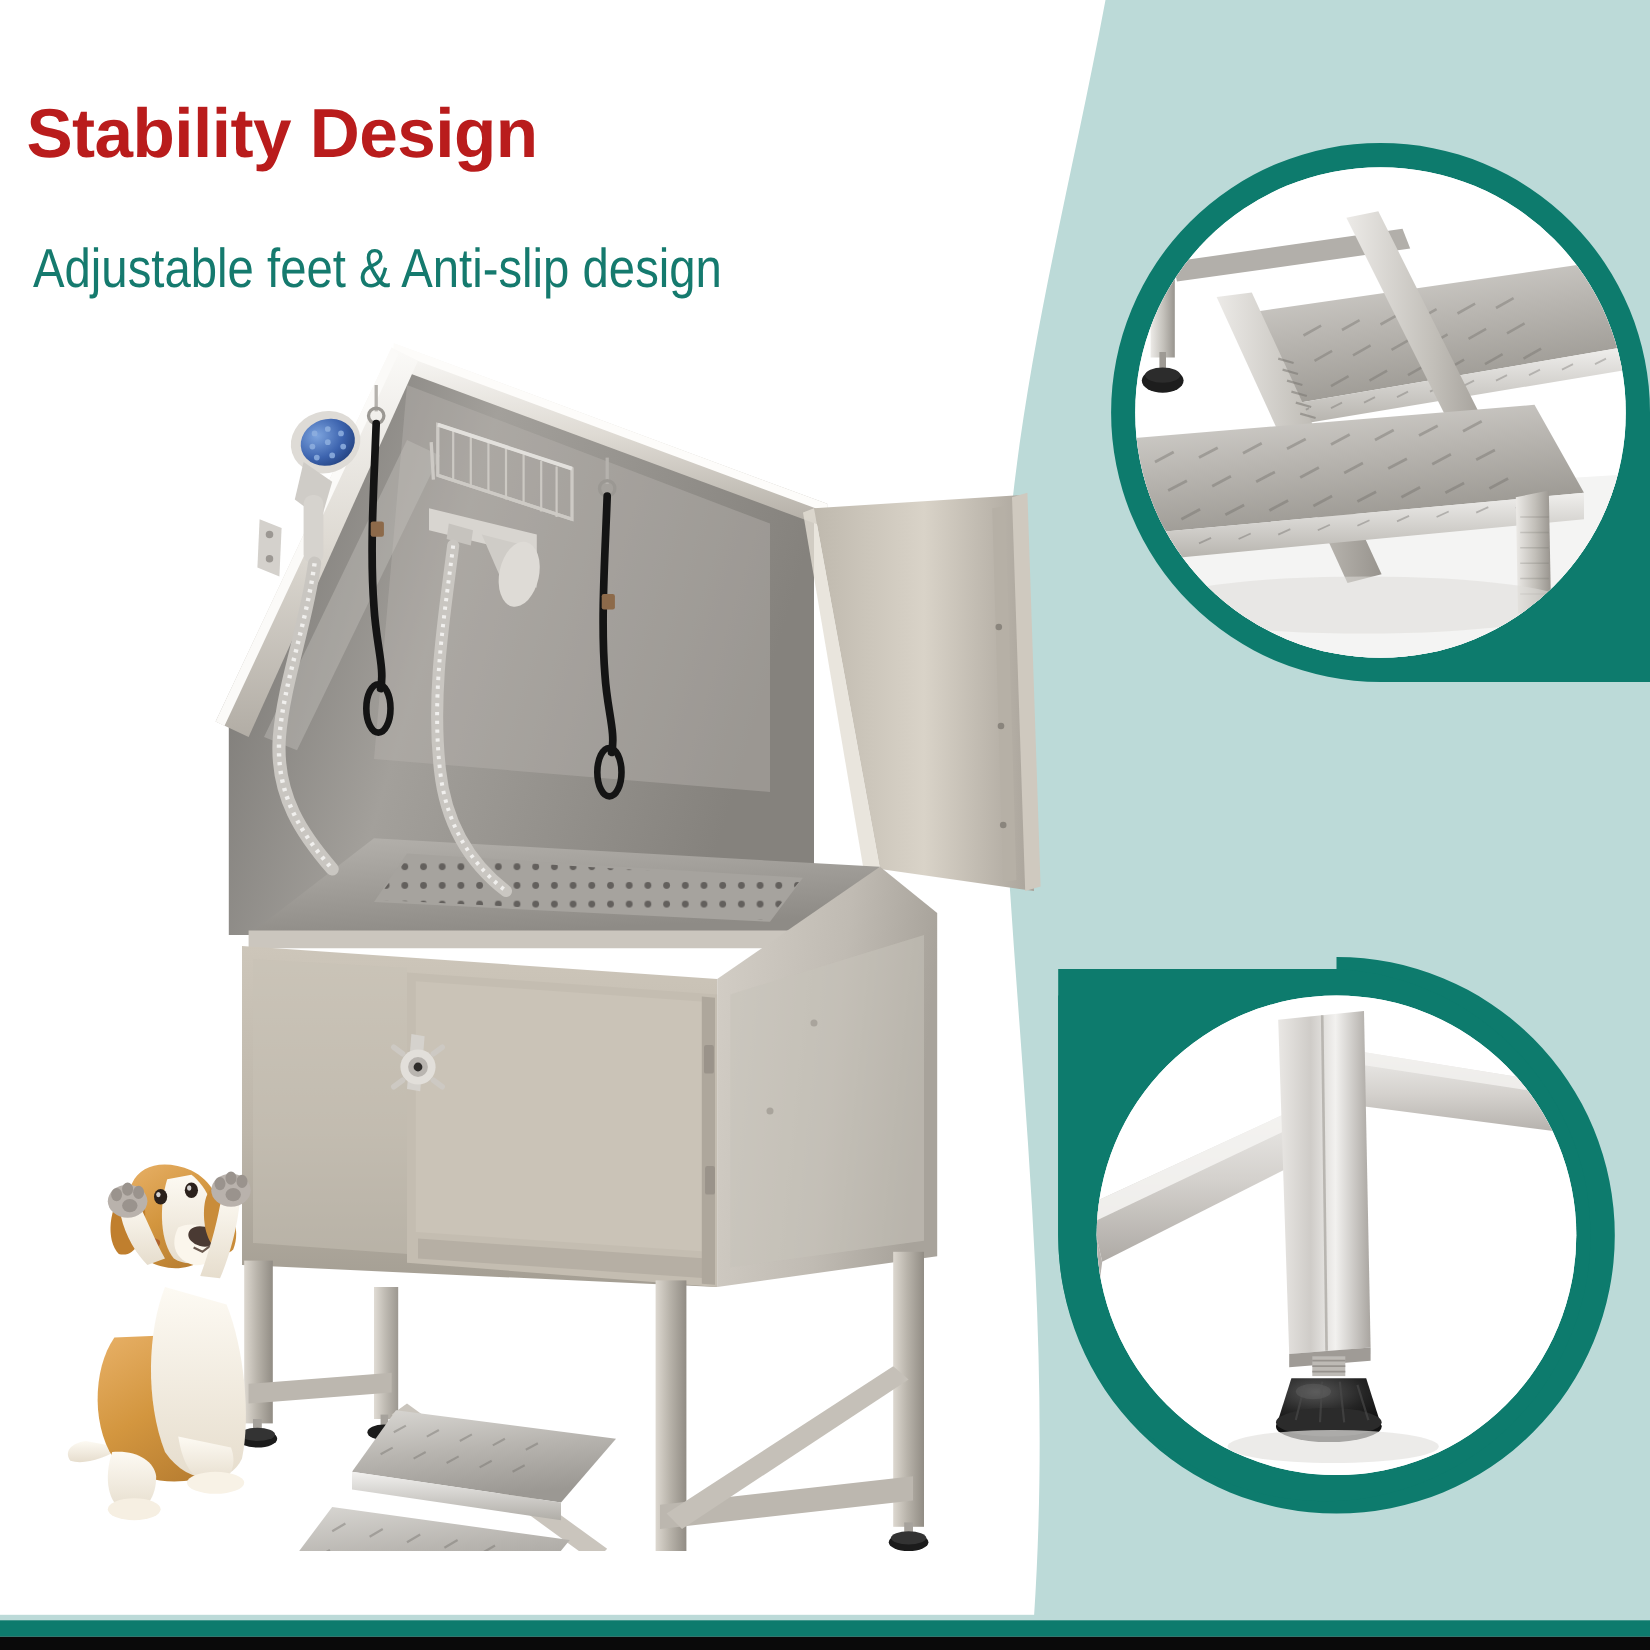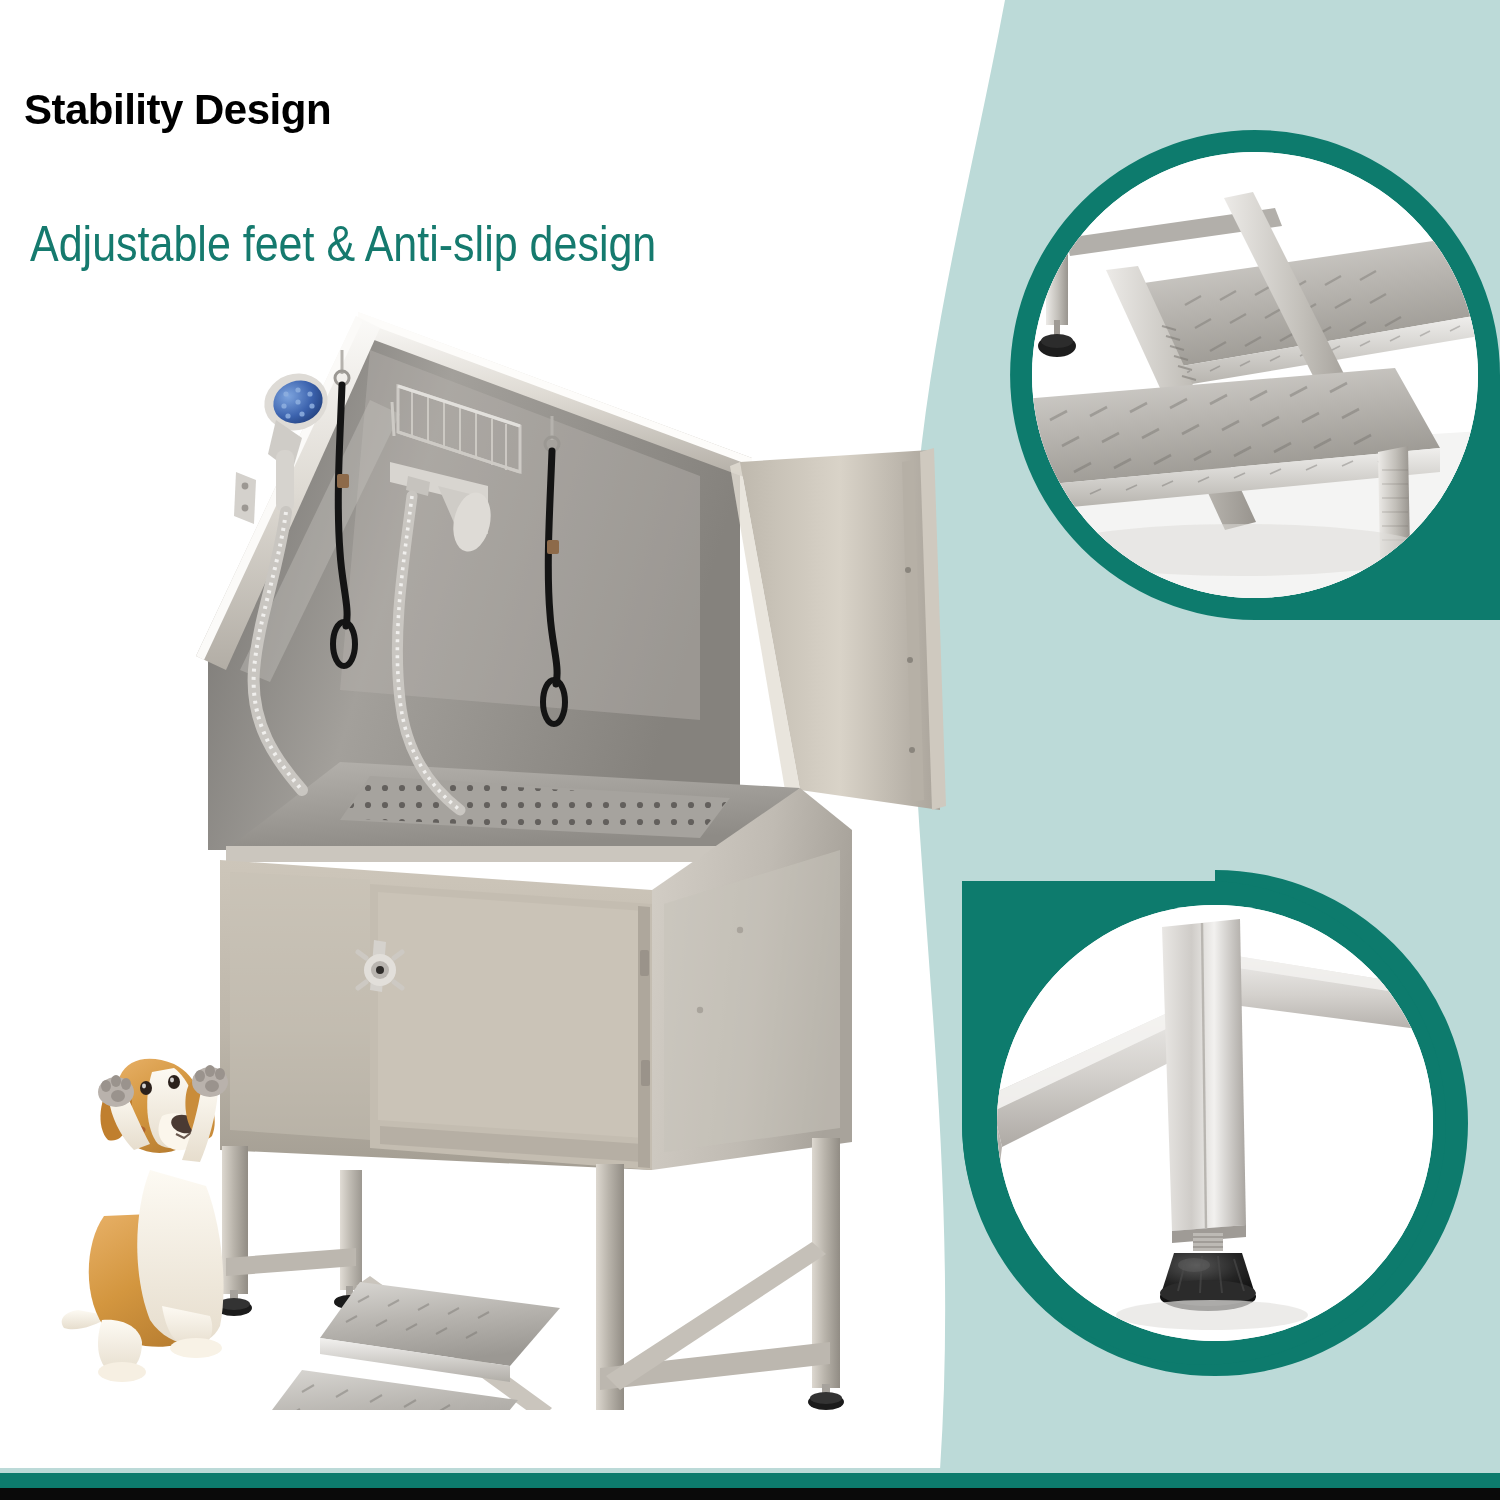--- a/index.html
+++ b/index.html
@@ -14,22 +14,22 @@
   
   #mint-panel {
     position:absolute; top:0; right:0; width:600px; height:1470px;
     overflow:hidden; z-index:1;
   }
   #mint-panel svg { display:block; width:100%; height:100%; }
 
   
   #headline {
     position:absolute; left:24px; top:86px; z-index:6;
-    font-size:42px; font-weight:bold; letter-spacing:-0.5px;
-    color:#000000; white-space:nowrap;
+    font-size:63px; font-weight:bold; letter-spacing:-0.5px;
+    color:#b91c1c; white-space:nowrap;
   }
   #subhead {
     position:absolute; left:30px; top:215px; z-index:6;
     font-size:50px; font-weight:400; color:#157a6e;
     white-space:nowrap;
     transform:scaleX(0.86); transform-origin:left top;
   }
 
   
   .inset { position:absolute; z-index:4; }

